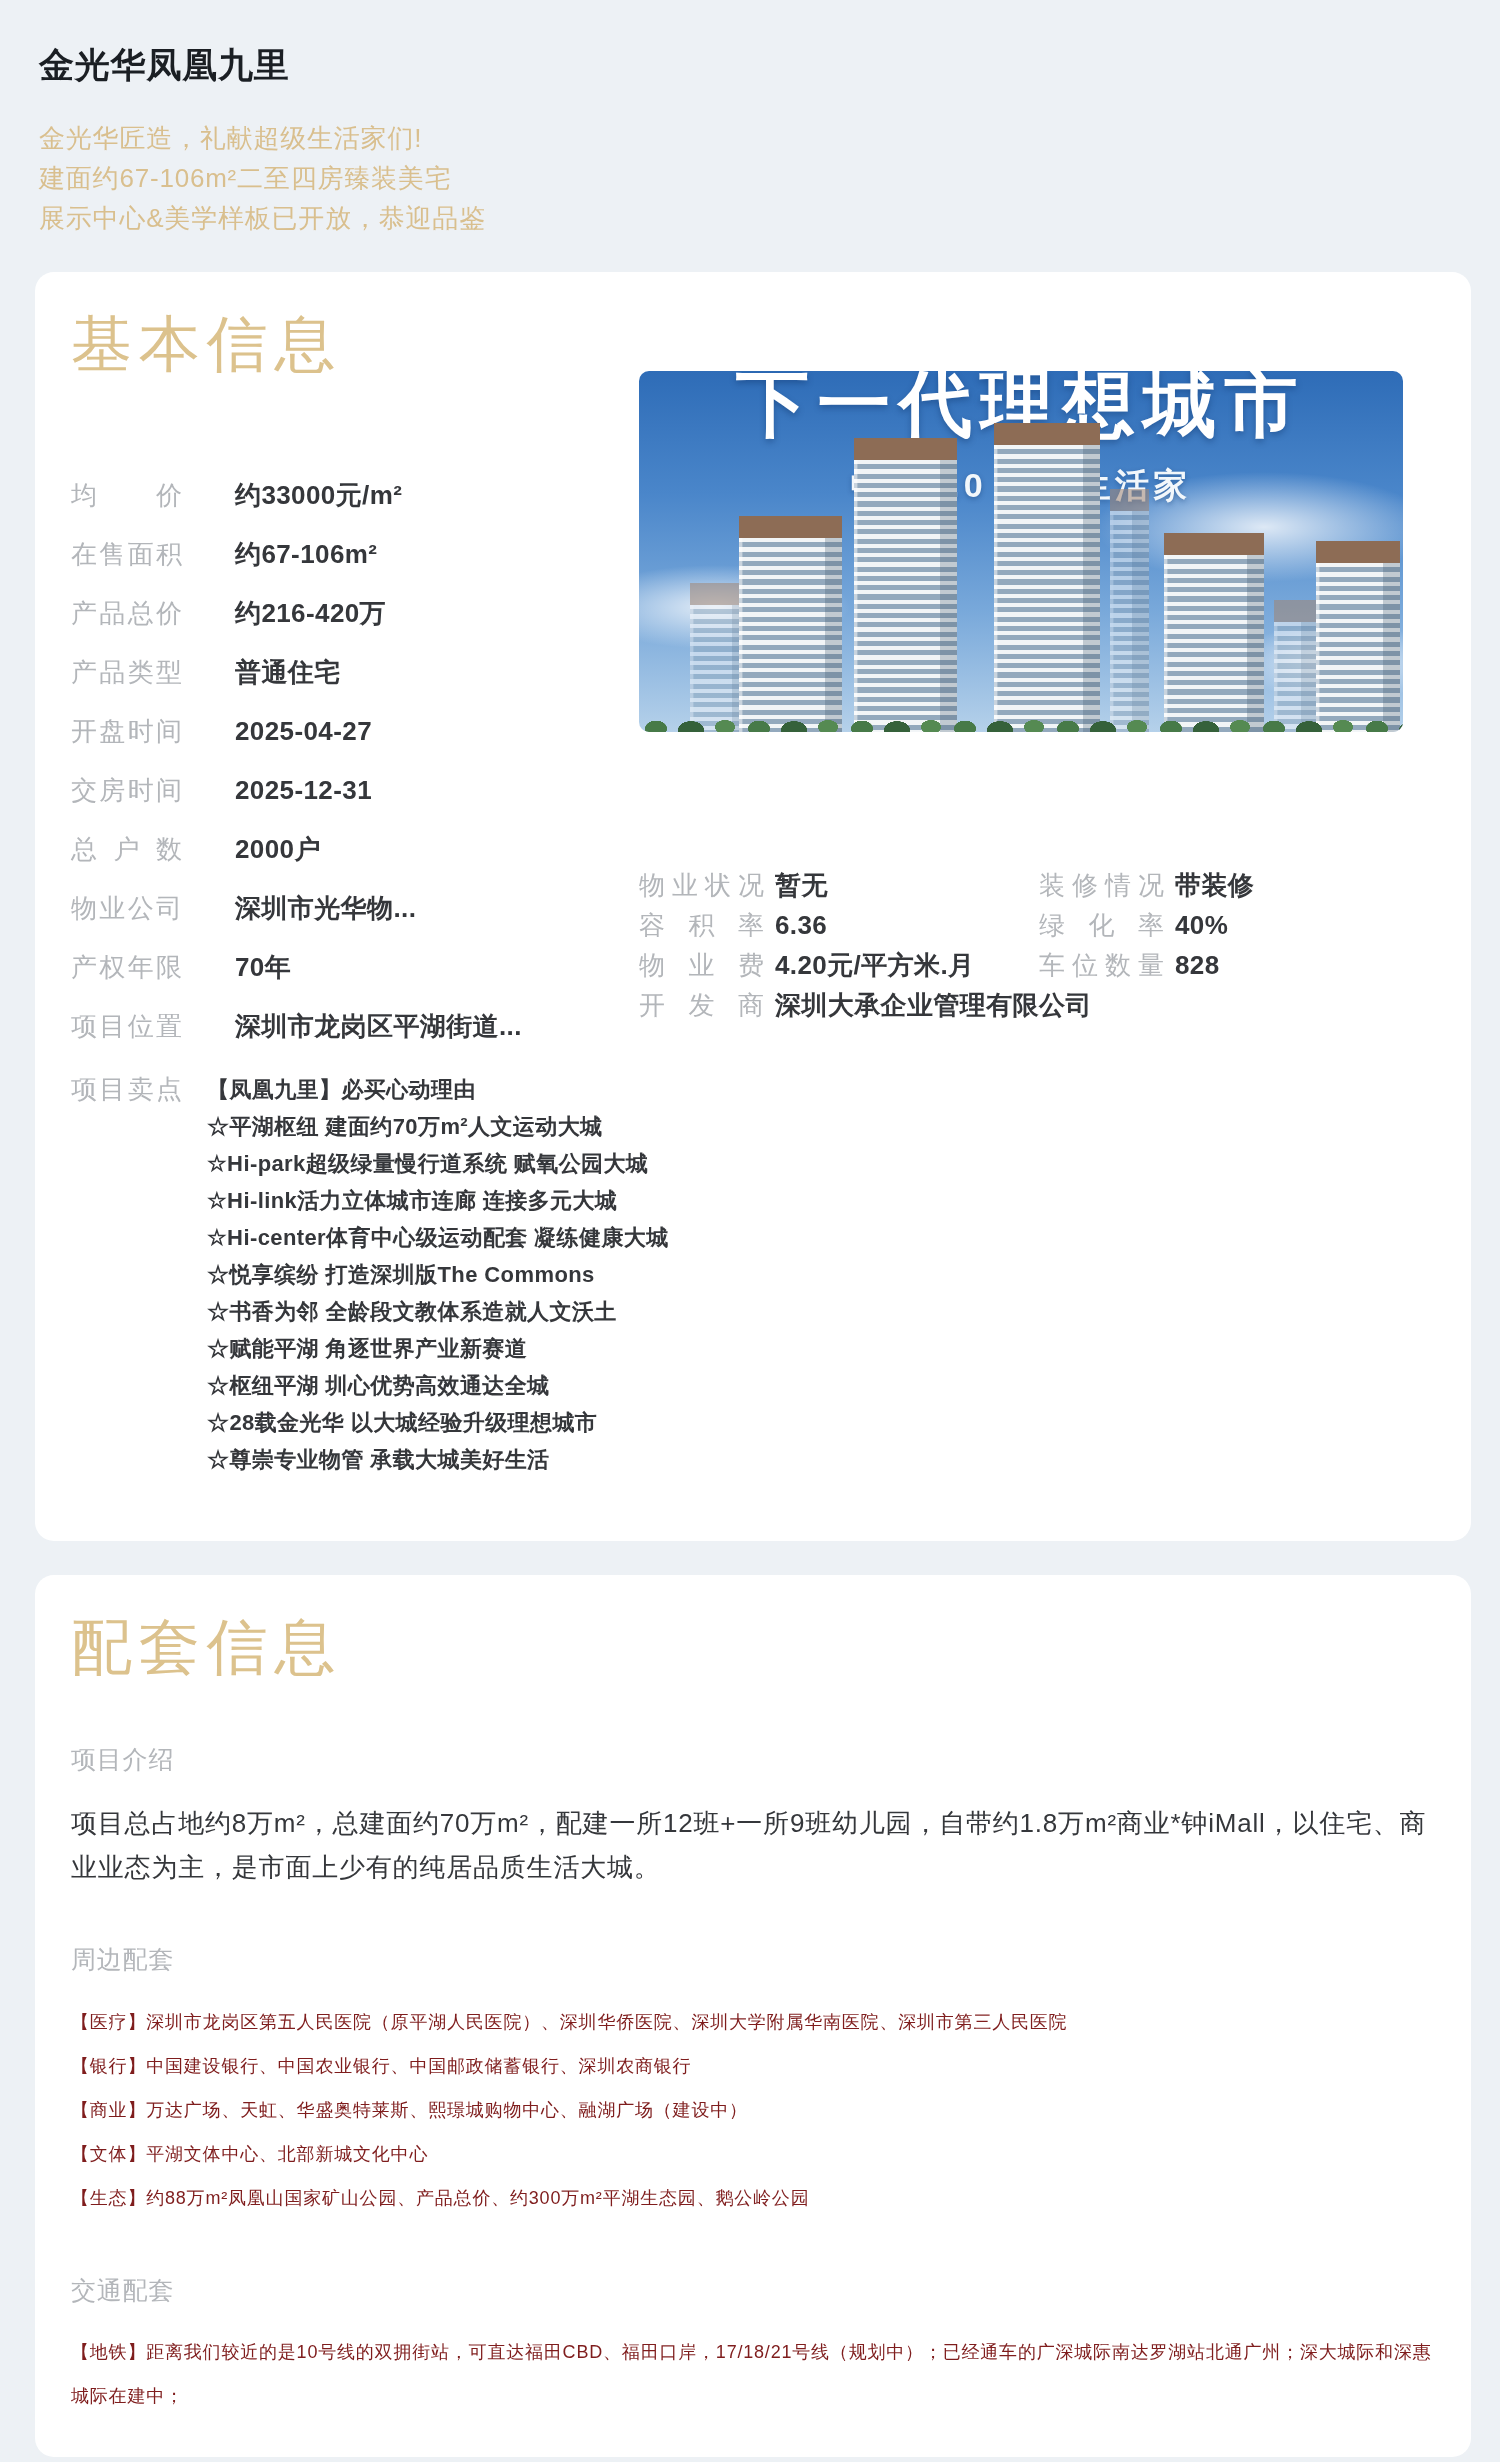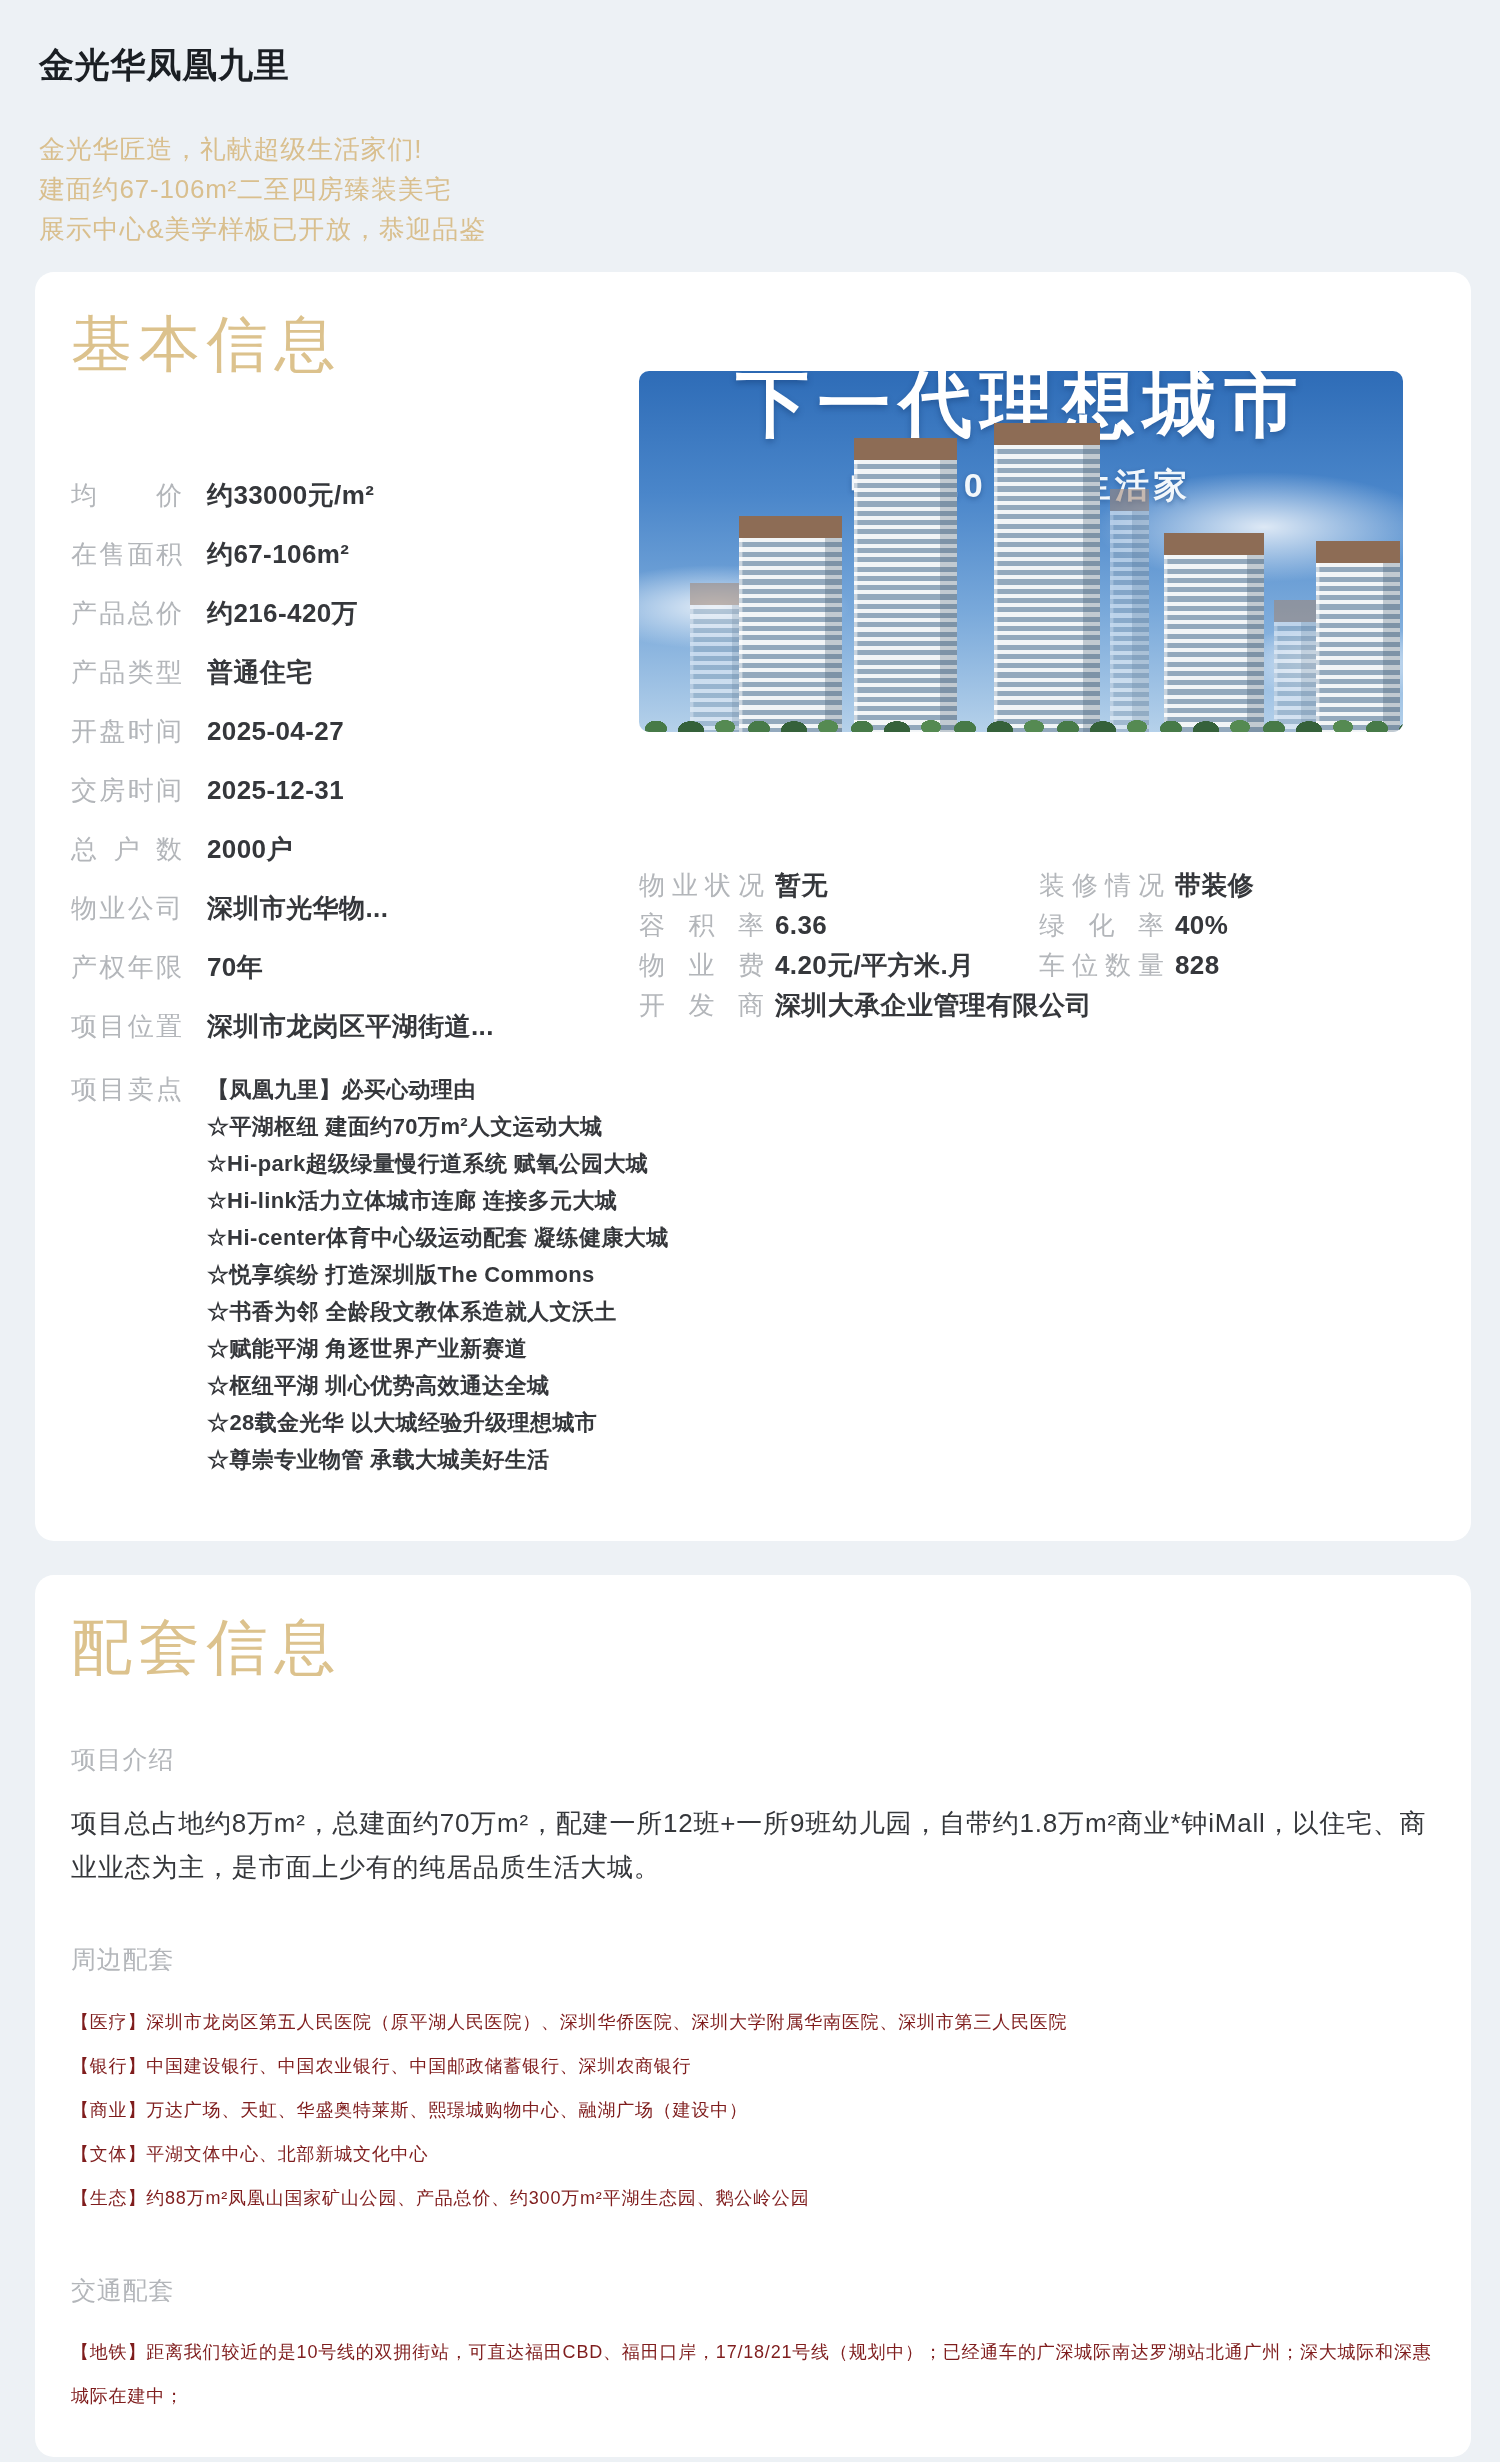--- a/index.html
+++ b/index.html
@@ -2,32 +2,32 @@
 <html style="font-size:13.5px"><head>
 <meta charset="utf-8">
 <style>
   html,body{margin:0;padding:0;}
   .page{position:relative;width:1501px;height:2462px;background:#edf1f5;
         font-family:"Liberation Sans",sans-serif;overflow:hidden;}
 
   
   .site-header{position:absolute;left:39px;top:42px;width:1402px;}
   .site-title{margin:0;font-size:35px;font-weight:700;color:#1b1f24;letter-spacing:0.8px;}
-  .tagline{margin-top:40px;font-size:26px;line-height:40px;color:#d9bf8e;letter-spacing:0.8px;}
+  .tagline{margin-top:29px;font-size:26px;line-height:40px;color:#d9bf8e;letter-spacing:0.8px;}
 
   
   .card{position:absolute;left:35px;width:1436px;background:#ffffff;border-radius:19px;
         padding:0 36px;box-sizing:border-box;overflow:hidden;}
   .card-basic{top:272px;height:1269px;}
   .card-amenities{top:1575px;height:882px;}
   .section-title{margin:32px 0 0;font-size:61px;font-weight:400;color:#dcc28d;letter-spacing:6.8px;}
 
   
   .info-rows{margin-top:95px;width:557px;}
-  .info-row{display:flex;margin-bottom:30px;line-height:29px;white-space:nowrap;}
+  .info-row{display:flex;margin-bottom:30px;line-height:29px;white-space:nowrap;gap:28px;}
   .lbl{width:111px;min-width:111px;margin-right:25px;color:#b3b6ba;font-size:26px;
        text-align:justify;text-align-last:justify;}
   .val{color:#35373b;font-size:26px;font-weight:600;letter-spacing:0.4px;}
 
   .sell-row{display:flex;white-space:nowrap;line-height:37px;}
   .sell-row .lbl{line-height:37px;}
   .sell-lines div{font-size:22px;color:#35373b;font-weight:600;letter-spacing:0.4px;}
 
   
   .right-col{position:absolute;left:604px;top:73px;width:799px;}

